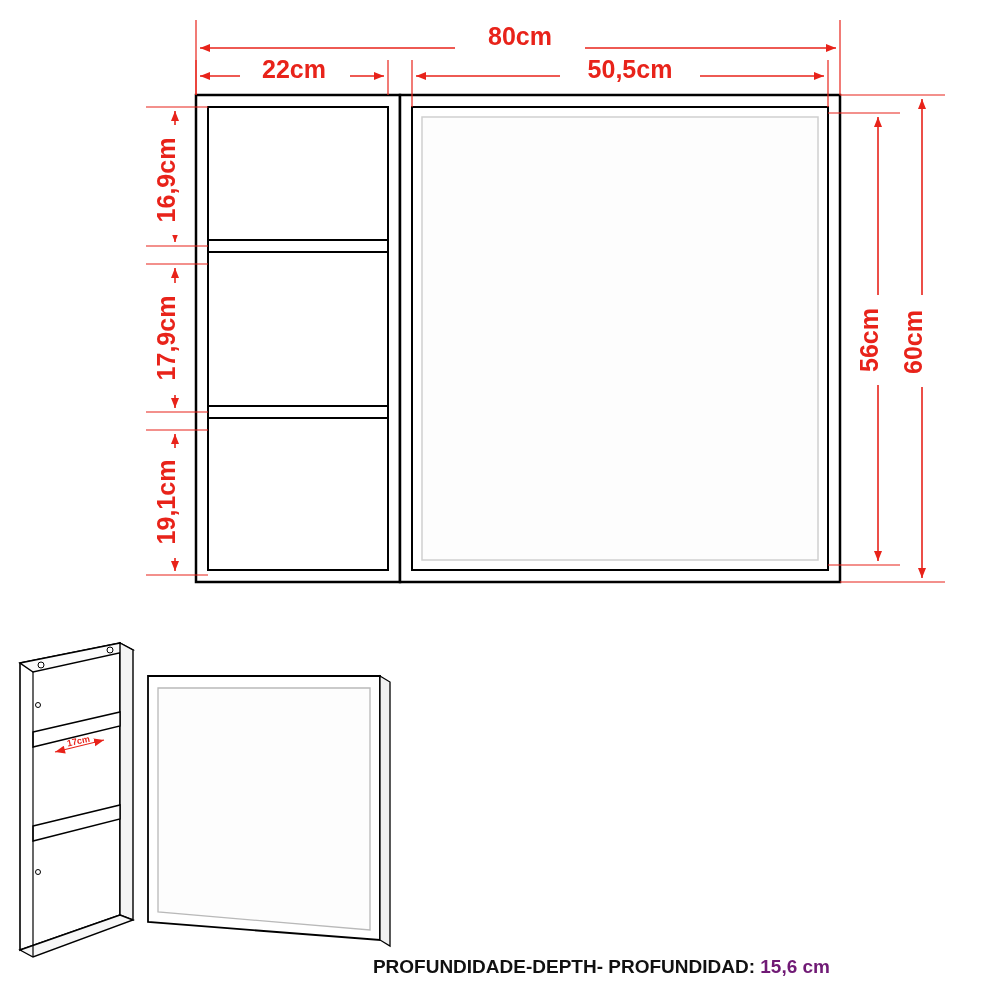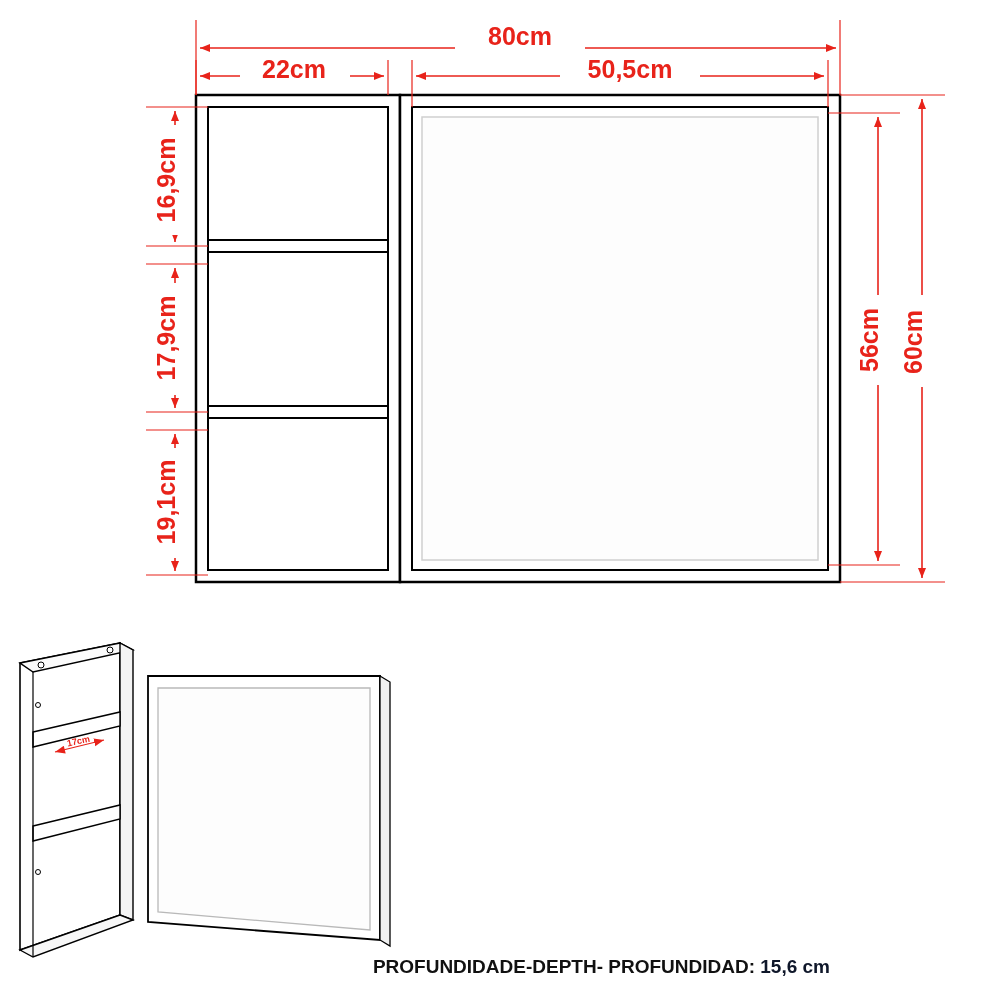--- a/index.html
+++ b/index.html
@@ -39,21 +39,21 @@
     position: absolute;
     right: 18px;
     bottom: 22px;
     font-family: "Liberation Sans", sans-serif;
     font-weight: bold;
     font-size: 19px;
     color: #111111;
     white-space: nowrap;
   }
   .depth-label .value {
-    color: #0f172a;
+    color: #701a75;
     font-weight: bold;
     text-align: right;
   }
 </style>
 </head>
 <body>
 
 <div id="stage">
 
   <svg width="1000" height="1000" viewBox="0 0 1000 1000">

